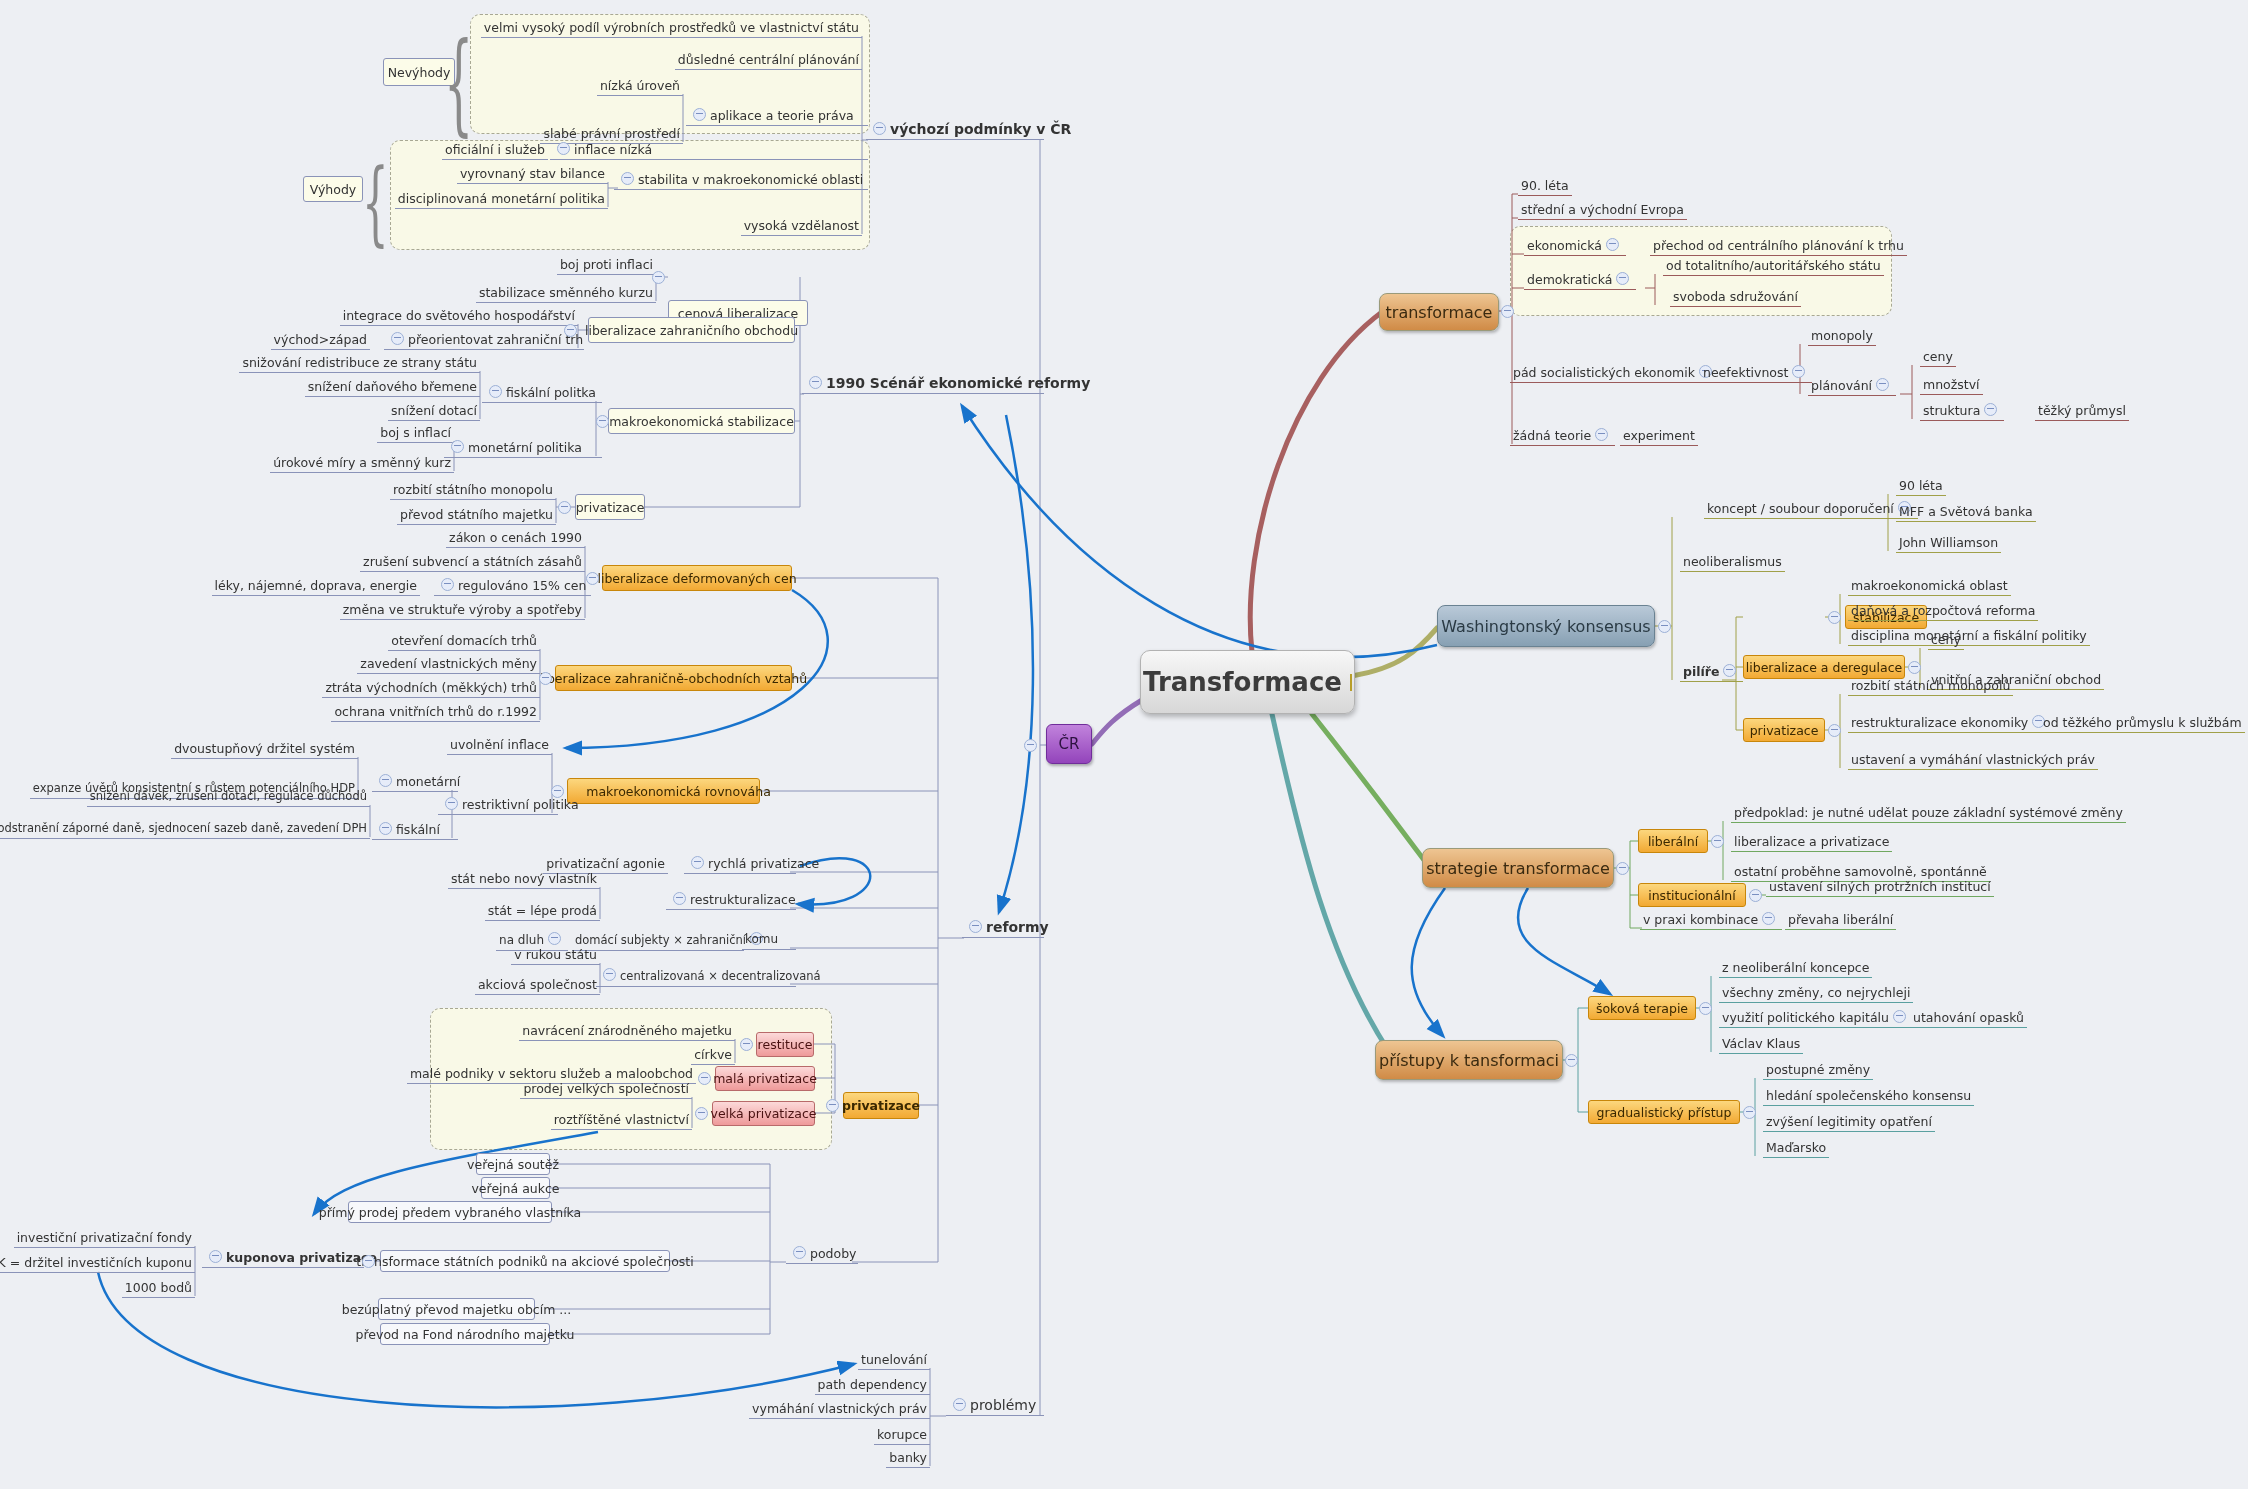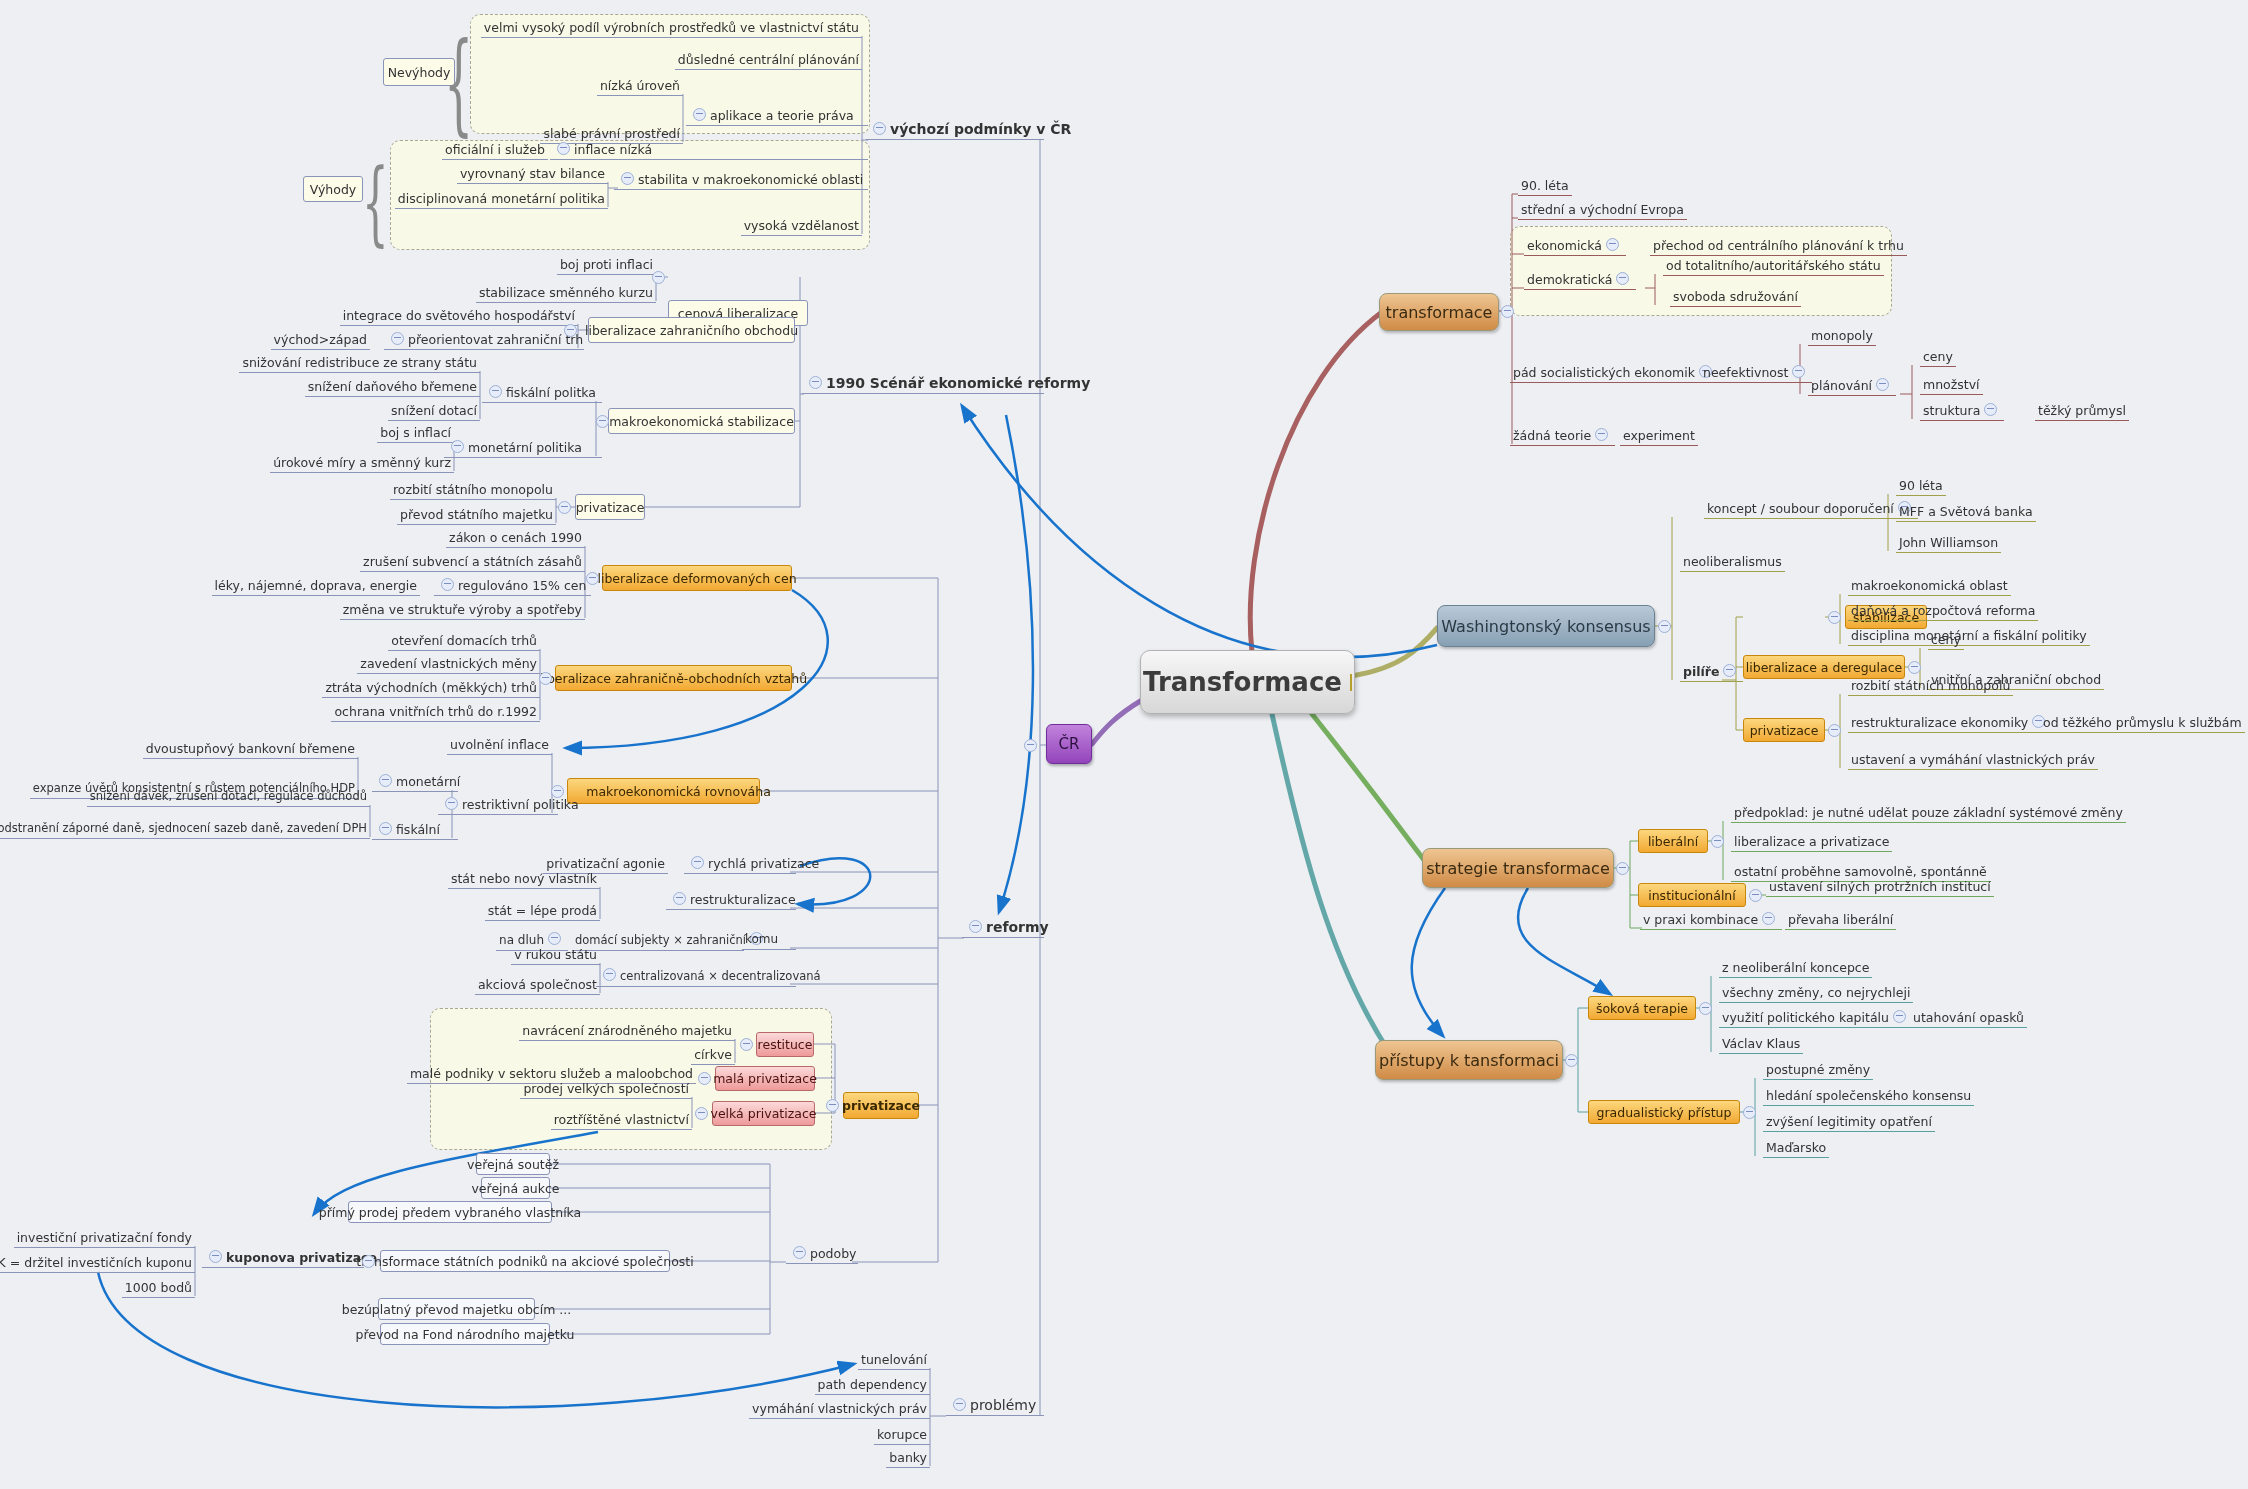--- a/index.html
+++ b/index.html
@@ -275,21 +275,21 @@
   <div class="lb uS" style="right:1708px;top:680px;"><span>ztráta východních (měkkých) trhů</span></div>
   <div class="lb uS" style="right:1708px;top:704px;"><span>ochrana vnitřních trhů do r.1992</span></div>
 
   <div class="bx bxO" style="left:567px;top:778px;width:193px;height:26px;padding-left:36px;">
       <span>makroekonomická rovnováha</span>
     </div>
   <span class="mna" style="left:551px;top:785px;"></span>
   <div class="lb uS" style="right:1696px;top:737px;"><span>uvolnění inflace</span></div>
   <div class="lb uS" style="left:438px;top:797px;width:114px;"><i class="mn"></i><span>restriktivní politika</span></div>
   <div class="lb uS" style="left:372px;top:774px;width:80px;"><i class="mn"></i><span>monetární</span></div>
-  <div class="lb uS" style="right:1890px;top:741px;"><span>dvoustupňový bankovní břemene</span></div>
+  <div class="lb uS" style="right:1890px;top:741px;"><span>dvoustupňový držitel systém</span></div>
   <div class="lb uS f11" style="right:1890px;top:781px;"><span>expanze úvěrů konsistentní s růstem potenciálního HDP</span></div>
   <div class="lb uS" style="left:372px;top:822px;width:80px;"><i class="mn"></i><span>fiskální</span></div>
   <div class="lb uS f11" style="right:1878px;top:789px;"><span>snížení dávek, zrušení dotací, regulace důchodů</span></div>
   <div class="lb uS f11" style="right:1878px;top:821px;"><span>odstranění záporné daně, sjednocení sazeb daně, zavedení DPH</span></div>
 
   <div class="lb uS" style="right:1580px;top:856px;"><span>privatizační agonie</span></div>
   <div class="lb uS" style="left:684px;top:856px;width:106px;"><i class="mn"></i><span>rychlá privatizace</span></div>
   <div class="lb uS" style="right:1648px;top:871px;"><span>stát nebo nový vlastník</span></div>
   <div class="lb uS" style="left:666px;top:892px;width:124px;"><i class="mn"></i><span>restrukturalizace</span></div>
   <div class="lb uS" style="right:1648px;top:903px;"><span>stát = lépe prodá</span></div>

